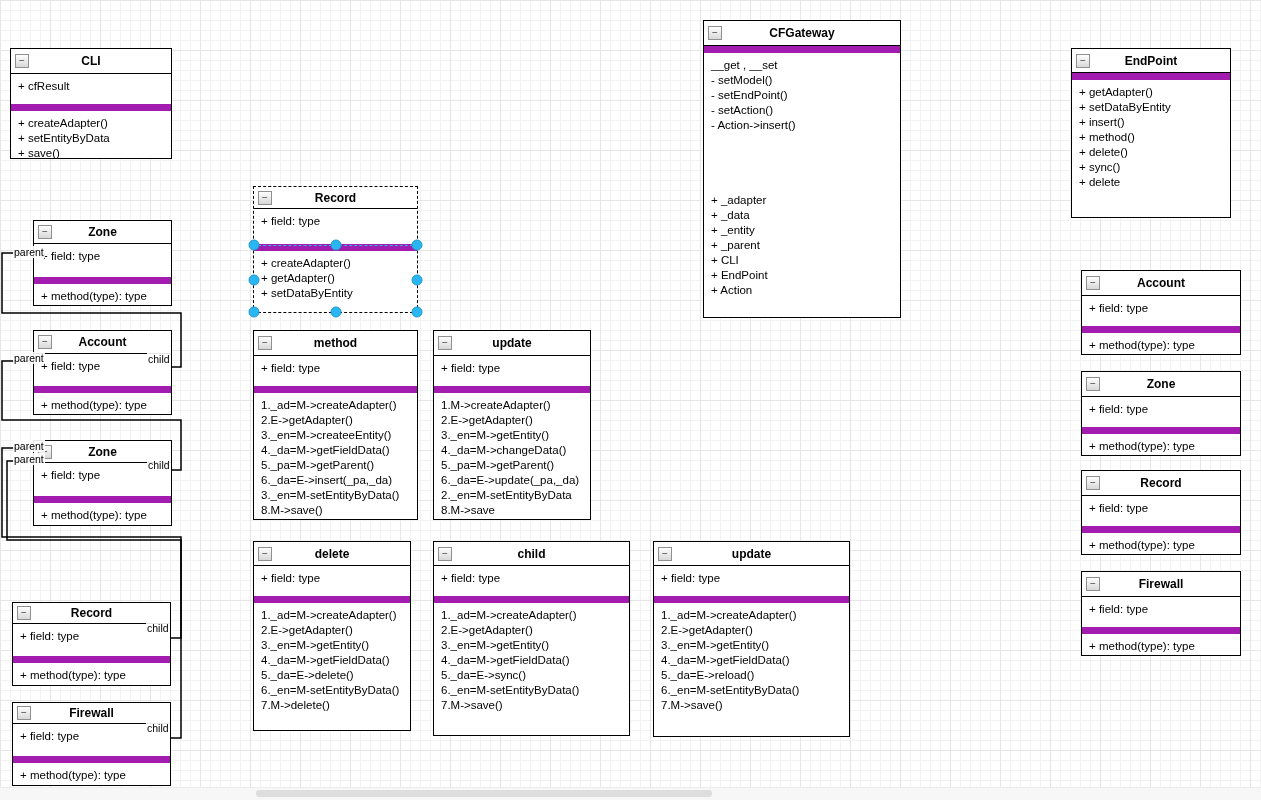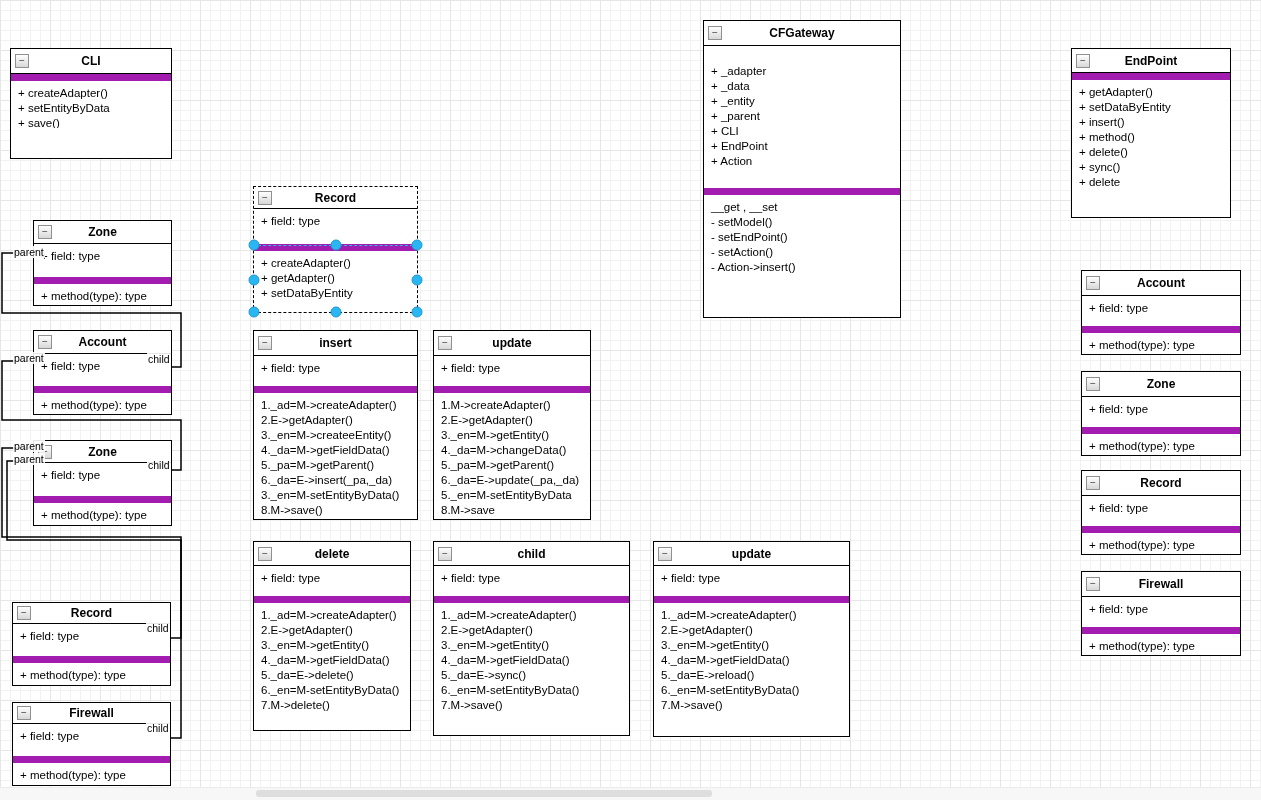--- a/index.html
+++ b/index.html
@@ -89,20 +89,23 @@
       <polyline points="33,253 2,253 2,313 181,313 181,367 172,367" fill="none" stroke="#000000" stroke-width="1.5"></polyline>
       <polyline points="33,361 2,361 2,420 181,420 181,470 172,470" fill="none" stroke="#000000" stroke-width="1.5"></polyline>
       <polyline points="33,448 2,448 2,537 181,537 181,638 171,638" fill="none" stroke="#000000" stroke-width="1.5"></polyline>
       <polyline points="33,461 7,461 7,540 181,540 181,738 171,738" fill="none" stroke="#000000" stroke-width="1.5"></polyline>
     </svg>
   <div class="hscroll">
     <div class="hscroll-thumb" style="left: 256px; width: 456px;"></div>
   </div>
 <div class="class-box" style="left: 10px; top: 48px; width: 162px; height: 111px;">
       <div class="title-row" style="height: 25px;"><span class="collapse">−</span><span class="title-text">CLI</span></div>
+      <div class="section fields" style="height: 30px;">
+        <div class="row">+ cfResult</div>
+      </div>
       <div class="section methods" style="height: 54px;">
         <div class="row">+ createAdapter()</div>
         <div class="row">+ setEntityByData</div>
         <div class="row">+ save()</div>
       </div>
     </div>
     <div class="class-box" style="left: 33px; top: 220px; width: 139px; height: 86px;">
       <div class="title-row" style="height: 23px;"><span class="collapse">−</span><span class="title-text">Zone</span></div>
       <div class="section fields" style="height: 33px;">
         <div class="row">+ field: type</div>
@@ -161,21 +164,21 @@
       <div class="handle" style="left: 0px; top: 58px;"></div>
       <div class="handle" style="left: 82px; top: 58px;"></div>
       <div class="handle" style="left: 163px; top: 58px;"></div>
       <div class="handle" style="left: 0px; top: 93px;"></div>
       <div class="handle" style="left: 163px; top: 93px;"></div>
       <div class="handle" style="left: 0px; top: 125px;"></div>
       <div class="handle" style="left: 82px; top: 125px;"></div>
       <div class="handle" style="left: 163px; top: 125px;"></div>
     </div>
     <div class="class-box" style="left: 253px; top: 330px; width: 165px; height: 190px;">
-      <div class="title-row" style="height: 25px;"><span class="collapse">−</span><span class="title-text">insert</span></div>
+      <div class="title-row" style="height: 25px;"><span class="collapse">−</span><span class="title-text">method</span></div>
       <div class="section fields" style="height: 30px;">
         <div class="row">+ field: type</div>
       </div>
       <div class="section methods" style="height: 133px;">
         <div class="row">1._ad=M-&gt;createAdapter()</div>
         <div class="row">2.E-&gt;getAdapter()</div>
         <div class="row">3._en=M-&gt;createeEntity()</div>
         <div class="row">4._da=M-&gt;getFieldData()</div>
         <div class="row">5._pa=M-&gt;getParent()</div>
         <div class="row">6._da=E-&gt;insert(_pa,_da)</div>
@@ -188,21 +191,21 @@
       <div class="section fields" style="height: 30px;">
         <div class="row">+ field: type</div>
       </div>
       <div class="section methods" style="height: 133px;">
         <div class="row">1.M-&gt;createAdapter()</div>
         <div class="row">2.E-&gt;getAdapter()</div>
         <div class="row">3._en=M-&gt;getEntity()</div>
         <div class="row">4._da=M-&gt;changeData()</div>
         <div class="row">5._pa=M-&gt;getParent()</div>
         <div class="row">6._da=E-&gt;update(_pa,_da)</div>
-        <div class="row">5._en=M-setEntityByData</div>
+        <div class="row">2._en=M-setEntityByData</div>
         <div class="row">8.M-&gt;save</div>
       </div>
     </div>
     <div class="class-box" style="left: 253px; top: 541px; width: 158px; height: 190px;">
       <div class="title-row" style="height: 24px;"><span class="collapse">−</span><span class="title-text">delete</span></div>
       <div class="section fields" style="height: 30px;">
         <div class="row">+ field: type</div>
       </div>
       <div class="section methods" style="height: 134px;">
         <div class="row">1._ad=M-&gt;createAdapter()</div>
@@ -239,35 +242,35 @@
         <div class="row">2.E-&gt;getAdapter()</div>
         <div class="row">3._en=M-&gt;getEntity()</div>
         <div class="row">4._da=M-&gt;getFieldData()</div>
         <div class="row">5._da=E-&gt;reload()</div>
         <div class="row">6._en=M-setEntityByData()</div>
         <div class="row">7.M-&gt;save()</div>
       </div>
     </div>
     <div class="class-box" style="left: 703px; top: 20px; width: 198px; height: 298px;">
       <div class="title-row" style="height: 25px;"><span class="collapse">−</span><span class="title-text">CFGateway</span></div>
+      <div class="section methods" style="height: 129px;">
+        <div class="row">__get , __set</div>
+        <div class="row">- setModel()</div>
+        <div class="row">- setEndPoint()</div>
+        <div class="row">- setAction()</div>
+        <div class="row">- Action-&gt;insert()</div>
+      </div>
       <div class="section fields" style="height: 142px; padding-top: 18px;">
         <div class="row">+ _adapter</div>
         <div class="row">+ _data</div>
         <div class="row">+ _entity</div>
         <div class="row">+ _parent</div>
         <div class="row">+ CLI</div>
         <div class="row">+ EndPoint</div>
         <div class="row">+ Action</div>
-      </div>
-      <div class="section methods" style="height: 129px;">
-        <div class="row">__get , __set</div>
-        <div class="row">- setModel()</div>
-        <div class="row">- setEndPoint()</div>
-        <div class="row">- setAction()</div>
-        <div class="row">- Action-&gt;insert()</div>
       </div>
     </div>
     <div class="class-box" style="left: 1071px; top: 48px; width: 160px; height: 170px;">
       <div class="title-row" style="height: 24px;"><span class="collapse">−</span><span class="title-text">EndPoint</span></div>
       <div class="section methods" style="height: 113px;">
         <div class="row">+ getAdapter()</div>
         <div class="row">+ setDataByEntity</div>
         <div class="row">+ insert()</div>
         <div class="row">+ method()</div>
         <div class="row">+ delete()</div>

